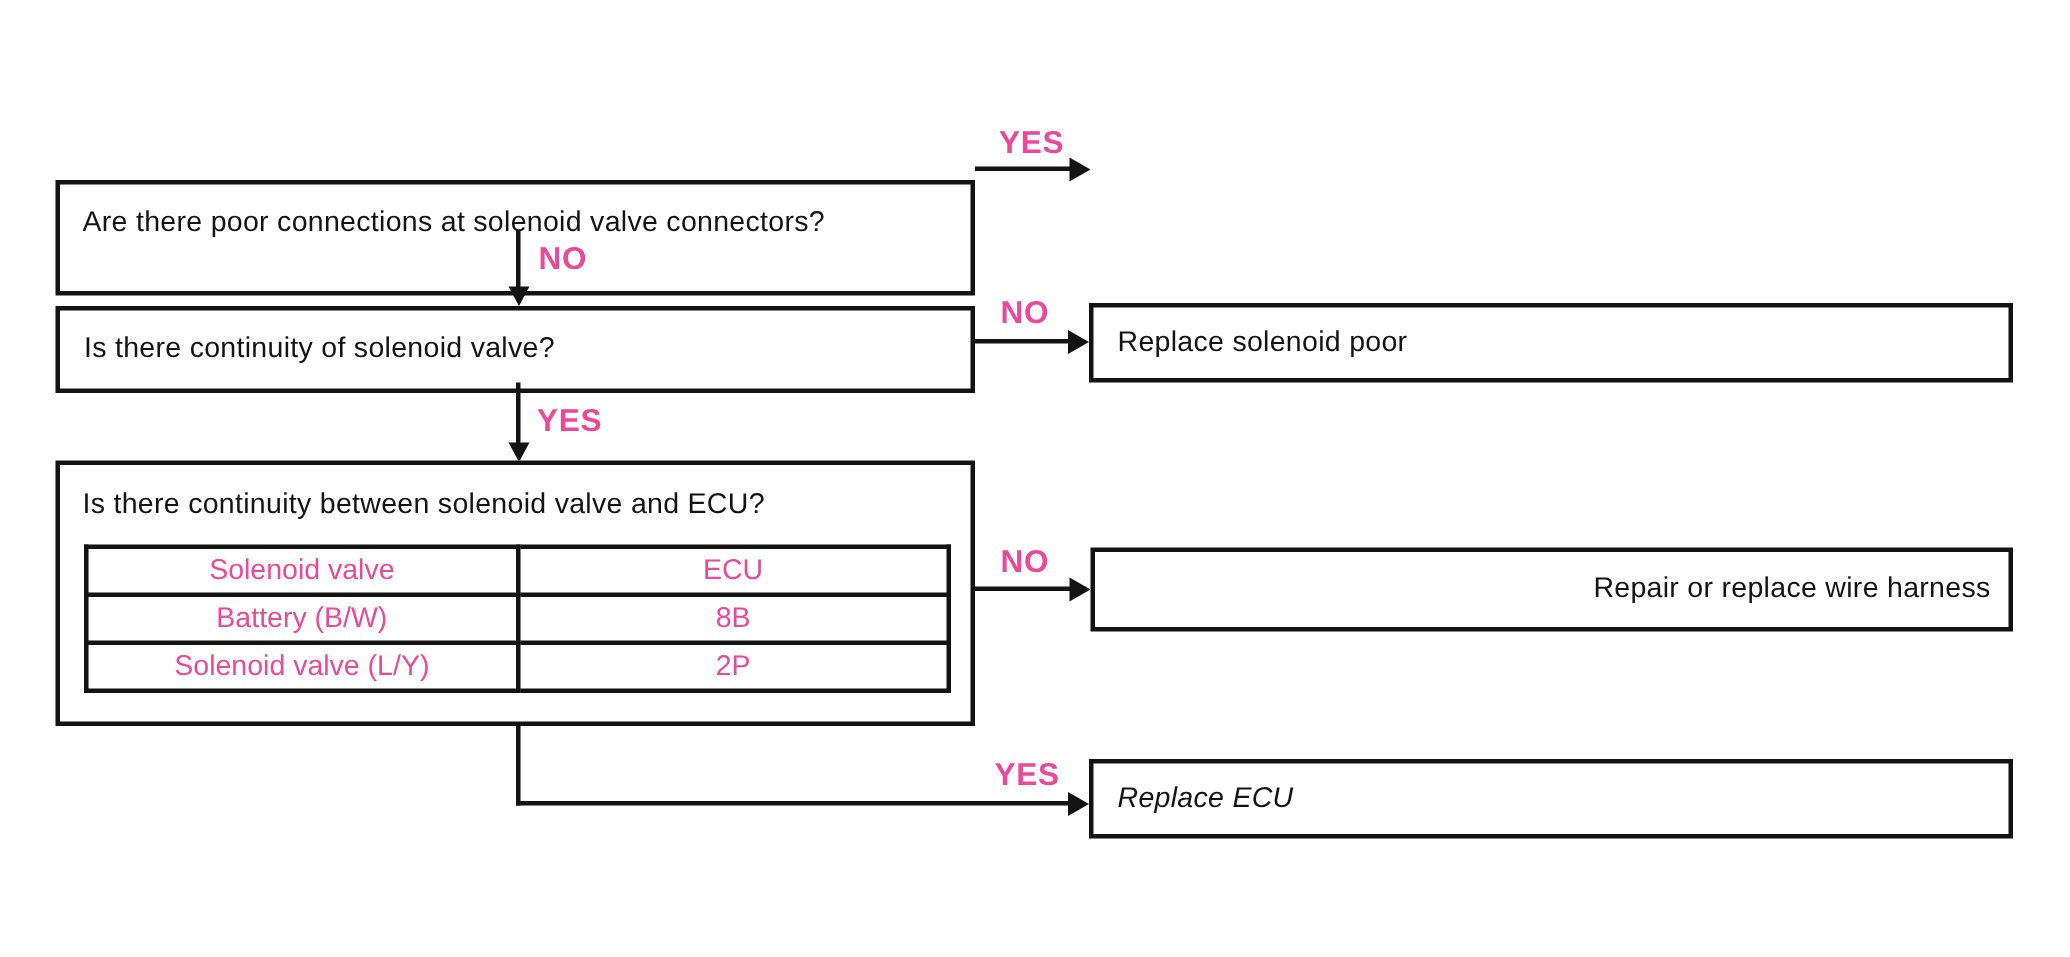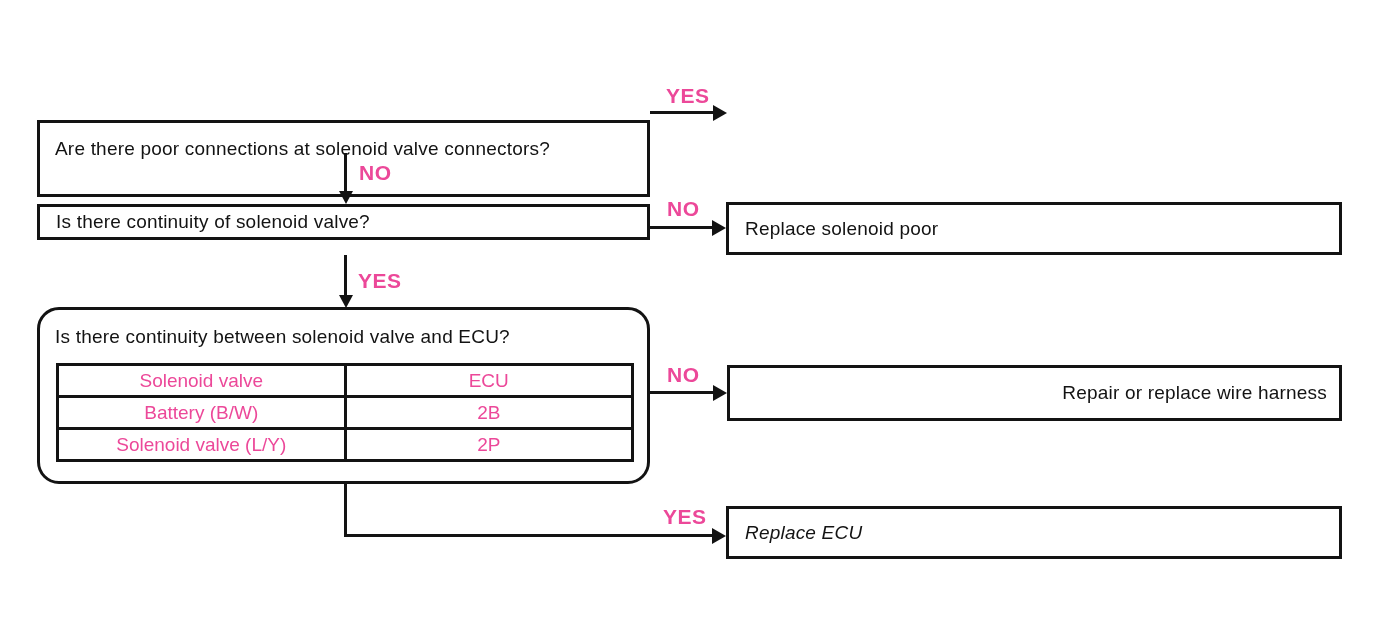--- a/index.html
+++ b/index.html
@@ -79,47 +79,47 @@
 
   <div class="branch-label" style="left:666px; top:84px;">YES</div>
   <div class="hline" style="left:650px; top:111px; width:64px;"></div>
   <div class="arrow-right" style="left:713px; top:104.5px;"></div>
 
 
   <div class="vline" style="left:344px; top:153px; height:40px;"></div>
   <div class="arrow-down" style="left:338.5px; top:191px;"></div>
   <div class="branch-label" style="left:359px; top:161px;">NO</div>
 
-  <div class="box" style="left:37px; top:204px; width:613px; height:36px;">
+  <div class="box" style="left:37px; top:204px; width:613px; height:58px;">
     <div class="qtext vcenter">Is there continuity of solenoid valve?</div>
   </div>
 
   <div class="branch-label" style="left:667px; top:197px;">NO</div>
   <div class="hline" style="left:650px; top:226px; width:63px;"></div>
   <div class="arrow-right" style="left:712px; top:219.5px;"></div>
 
   <div class="box" style="left:726px; top:202px; width:616px; height:53px;">
     <div class="atext vcenter">Replace solenoid poor</div>
   </div>
 
   <div class="vline" style="left:344px; top:255px; height:42px;"></div>
   <div class="arrow-down" style="left:338.5px; top:295px;"></div>
   <div class="branch-label" style="left:358px; top:269px;">YES</div>
 
-  <div class="box" style="left:37px; top:307px; width:613px; height:177px;border-radius:22px;">
+  <div class="box" style="left:37px; top:307px; width:613px; height:177px;">
     <div class="qtext" style="position:absolute; left:15px; top:14px; right:16px;">Is there continuity between solenoid valve and ECU?</div>
     <table class="pinout">
       <tbody>
         <tr>
           <th>Solenoid valve</th>
           <th>ECU</th>
         </tr>
         <tr>
           <td>Battery (B/W)</td>
-          <td>2B</td>
+          <td>8B</td>
         </tr>
         <tr>
           <td>Solenoid valve (L/Y)</td>
           <td>2P</td>
         </tr>
       </tbody>
     </table>
   </div>
 
   <div class="branch-label" style="left:667px; top:363px;">NO</div>

